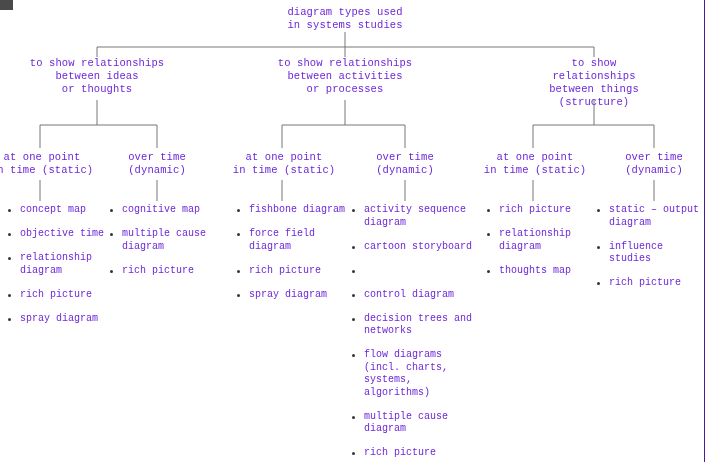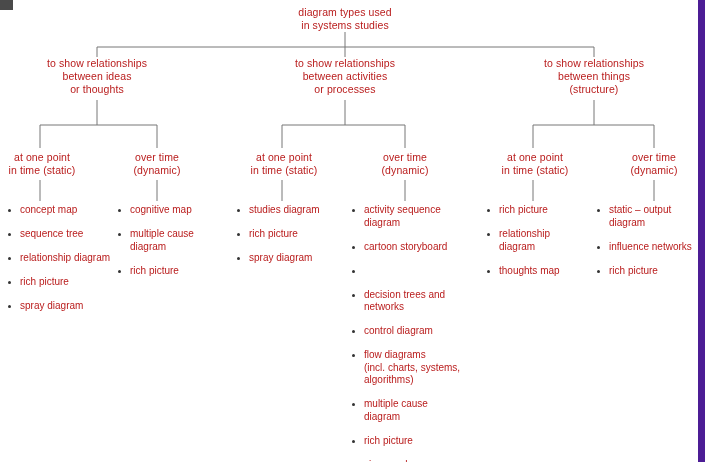--- a/index.html
+++ b/index.html
@@ -5,24 +5,24 @@
   html, body {
     margin: 0;
     padding: 0;
     background: #ffffff;
   }
   .canvas {
     position: relative;
     width: 705px;
     height: 462px;
     background: #ffffff;
-    font-family: Liberation Sans, sans-serif;
-    color: #b91c1c;
+    font-family: Liberation Mono, monospace;
+    color: #6d28d9;
     overflow: hidden;
-    border-right: 7px solid #4c1d95;
+    border-right: 1px solid #4c1d95;
     box-sizing: border-box;
   }
   .artifact {
     position: absolute;
     left: 0; top: 0;
     width: 13px; height: 10px;
     background: #4a4a4a;
   }
   svg.lines {
     position: absolute;
@@ -136,56 +136,60 @@
   <div class="node" style="left:654px; top:151px;">over time
 (dynamic)</div>
 
   <div class="list" style="left:8px; top:204px; width:118px;">
     <div class="item">
         <span class="dot"></span>
         <span class="txt">concept map</span>
       </div>
     <div class="item">
         <span class="dot"></span>
-        <span class="txt">sequence tree</span>
+        <span class="txt">objective time</span>
       </div>
     <div class="item">
         <span class="dot"></span>
         <span class="txt">relationship diagram</span>
       </div>
     <div class="item">
         <span class="dot"></span>
         <span class="txt">rich picture</span>
       </div>
     <div class="item">
         <span class="dot"></span>
         <span class="txt">spray diagram</span>
       </div>
   </div>
 
-  <div class="list" style="left:118px; top:204px; width:110px;">
+  <div class="list" style="left:110px; top:204px; width:110px;">
     <div class="item">
         <span class="dot"></span>
         <span class="txt">cognitive map</span>
       </div>
     <div class="item">
         <span class="dot"></span>
         <span class="txt">multiple cause
 diagram</span>
       </div>
     <div class="item">
         <span class="dot"></span>
         <span class="txt">rich picture</span>
       </div>
   </div>
 
   <div class="list" style="left:237px; top:204px; width:112px;">
     <div class="item">
         <span class="dot"></span>
-        <span class="txt">studies diagram</span>
+        <span class="txt">fishbone diagram</span>
+      </div>
+    <div class="item">
+        <span class="dot"></span>
+        <span class="txt">force field diagram</span>
       </div>
     <div class="item">
         <span class="dot"></span>
         <span class="txt">rich picture</span>
       </div>
     <div class="item">
         <span class="dot"></span>
         <span class="txt">spray diagram</span>
       </div>
   </div>
@@ -195,29 +199,29 @@
         <span class="dot"></span>
         <span class="txt">activity sequence
 diagram</span>
       </div>
     <div class="item">
         <span class="dot"></span>
         <span class="txt">cartoon storyboard</span>
       </div>
     <div class="item">
         <span class="dot"></span>
+      </div>
+    <div class="item">
+        <span class="dot"></span>
+        <span class="txt">control diagram</span>
       </div>
     <div class="item">
         <span class="dot"></span>
         <span class="txt">decision trees and
 networks</span>
-      </div>
-    <div class="item">
-        <span class="dot"></span>
-        <span class="txt">control diagram</span>
       </div>
     <div class="item">
         <span class="dot"></span>
         <span class="txt">flow diagrams
 (incl. charts, systems,
 algorithms)</span>
       </div>
     <div class="item">
         <span class="dot"></span>
         <span class="txt">multiple cause
@@ -250,21 +254,21 @@
   </div>
 
   <div class="list" style="left:597px; top:204px; width:106px;">
     <div class="item">
         <span class="dot"></span>
         <span class="txt">static – output
 diagram</span>
       </div>
     <div class="item">
         <span class="dot"></span>
-        <span class="txt">influence networks</span>
+        <span class="txt">influence studies</span>
       </div>
     <div class="item">
         <span class="dot"></span>
         <span class="txt">rich picture</span>
       </div>
   </div>
 
 </div>
 
 </body></html>

